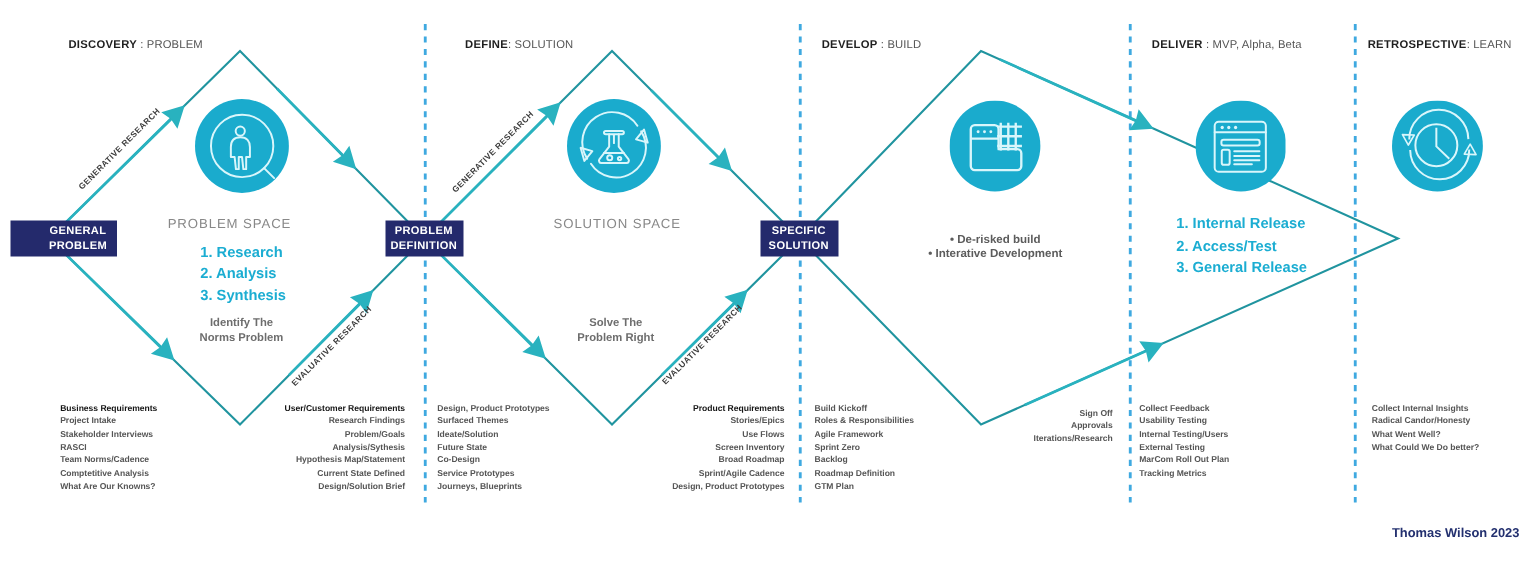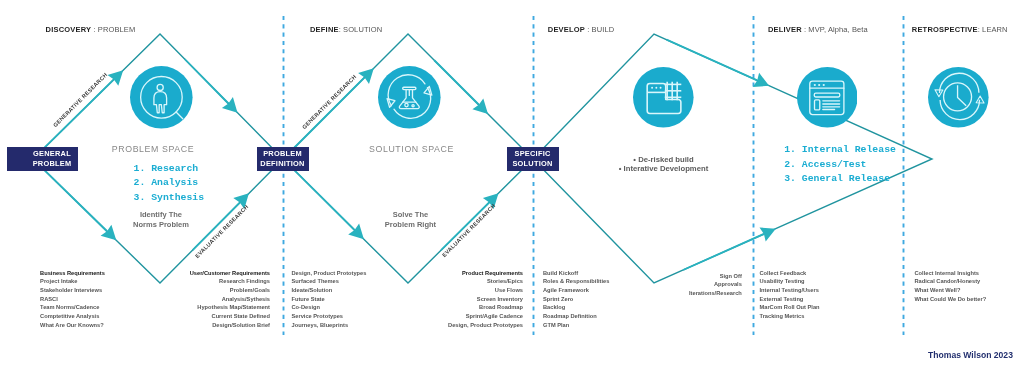--- a/index.html
+++ b/index.html
@@ -14,21 +14,21 @@
        font-family:"Liberation Sans",sans-serif;-webkit-font-smoothing:antialiased;}
   #stage{position:relative;width:1024px;height:374px;}
   svg#diagram{position:absolute;left:0;top:0;width:1024px;height:374px;}
   .phase-head{position:absolute;font-size:7.5px;color:#545454;white-space:nowrap;letter-spacing:.1px;}
   .phase-head b{font-weight:bold;color:#1f1f1f;letter-spacing:.2px;}
   .node-box{position:absolute;background:var(--navy);color:#fff;font-weight:bold;
             font-size:7.4px;line-height:9.4px;text-align:center;letter-spacing:.25px;
             display:flex;flex-direction:column;justify-content:center;align-items:center;}
   .space-title{position:absolute;font-size:8.8px;color:#888;letter-spacing:.6px;white-space:nowrap;}
   .steps{position:absolute;font-size:9.8px;color:#1badd2;font-weight:bold;white-space:nowrap;}
-  .steps div{height:14.4px;font-family:Liberation Mono, monospace;}
+  .steps div{height:14.4px;}
   .sub{position:absolute;font-size:7.5px;color:#6d6d6d;font-weight:bold;line-height:9.3px;text-align:center;white-space:nowrap;}
   .bullets{position:absolute;font-size:7.7px;color:#5c5c5c;font-weight:bold;line-height:8.9px;text-align:center;white-space:nowrap;}
   .col{position:absolute;font-size:5.7px;color:#555;line-height:8.7px;white-space:nowrap;}
   .col div{font-weight:bold;}
   .col .hd{color:#141414;}
   .rot{position:absolute;font-size:5.55px;font-weight:bold;color:#3b3b3b;letter-spacing:.3px;white-space:nowrap;transform-origin:0 0;line-height:0;}
   .credit{position:absolute;font-size:8.6px;font-weight:bold;color:#23306f;white-space:nowrap;}
 </style>
 </head>
 <body>

